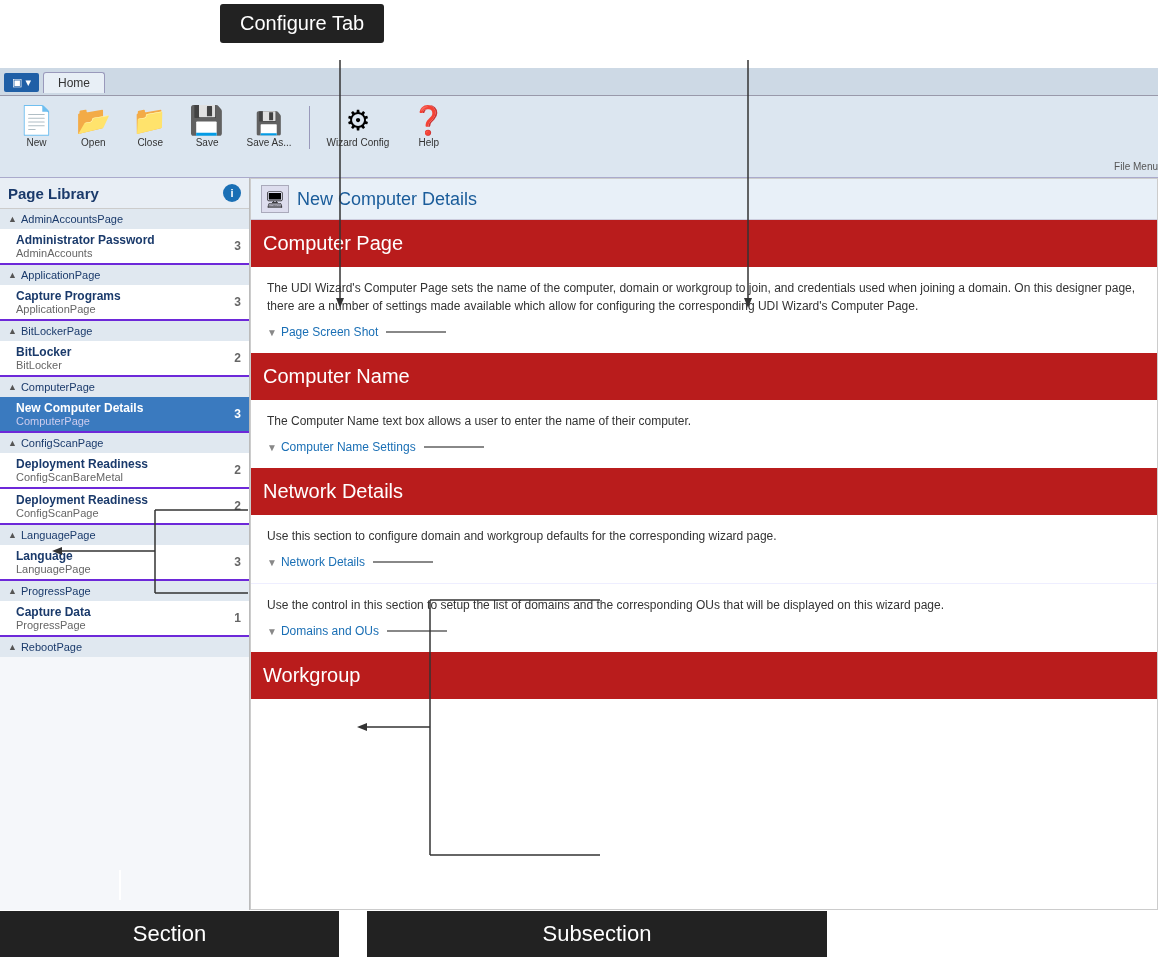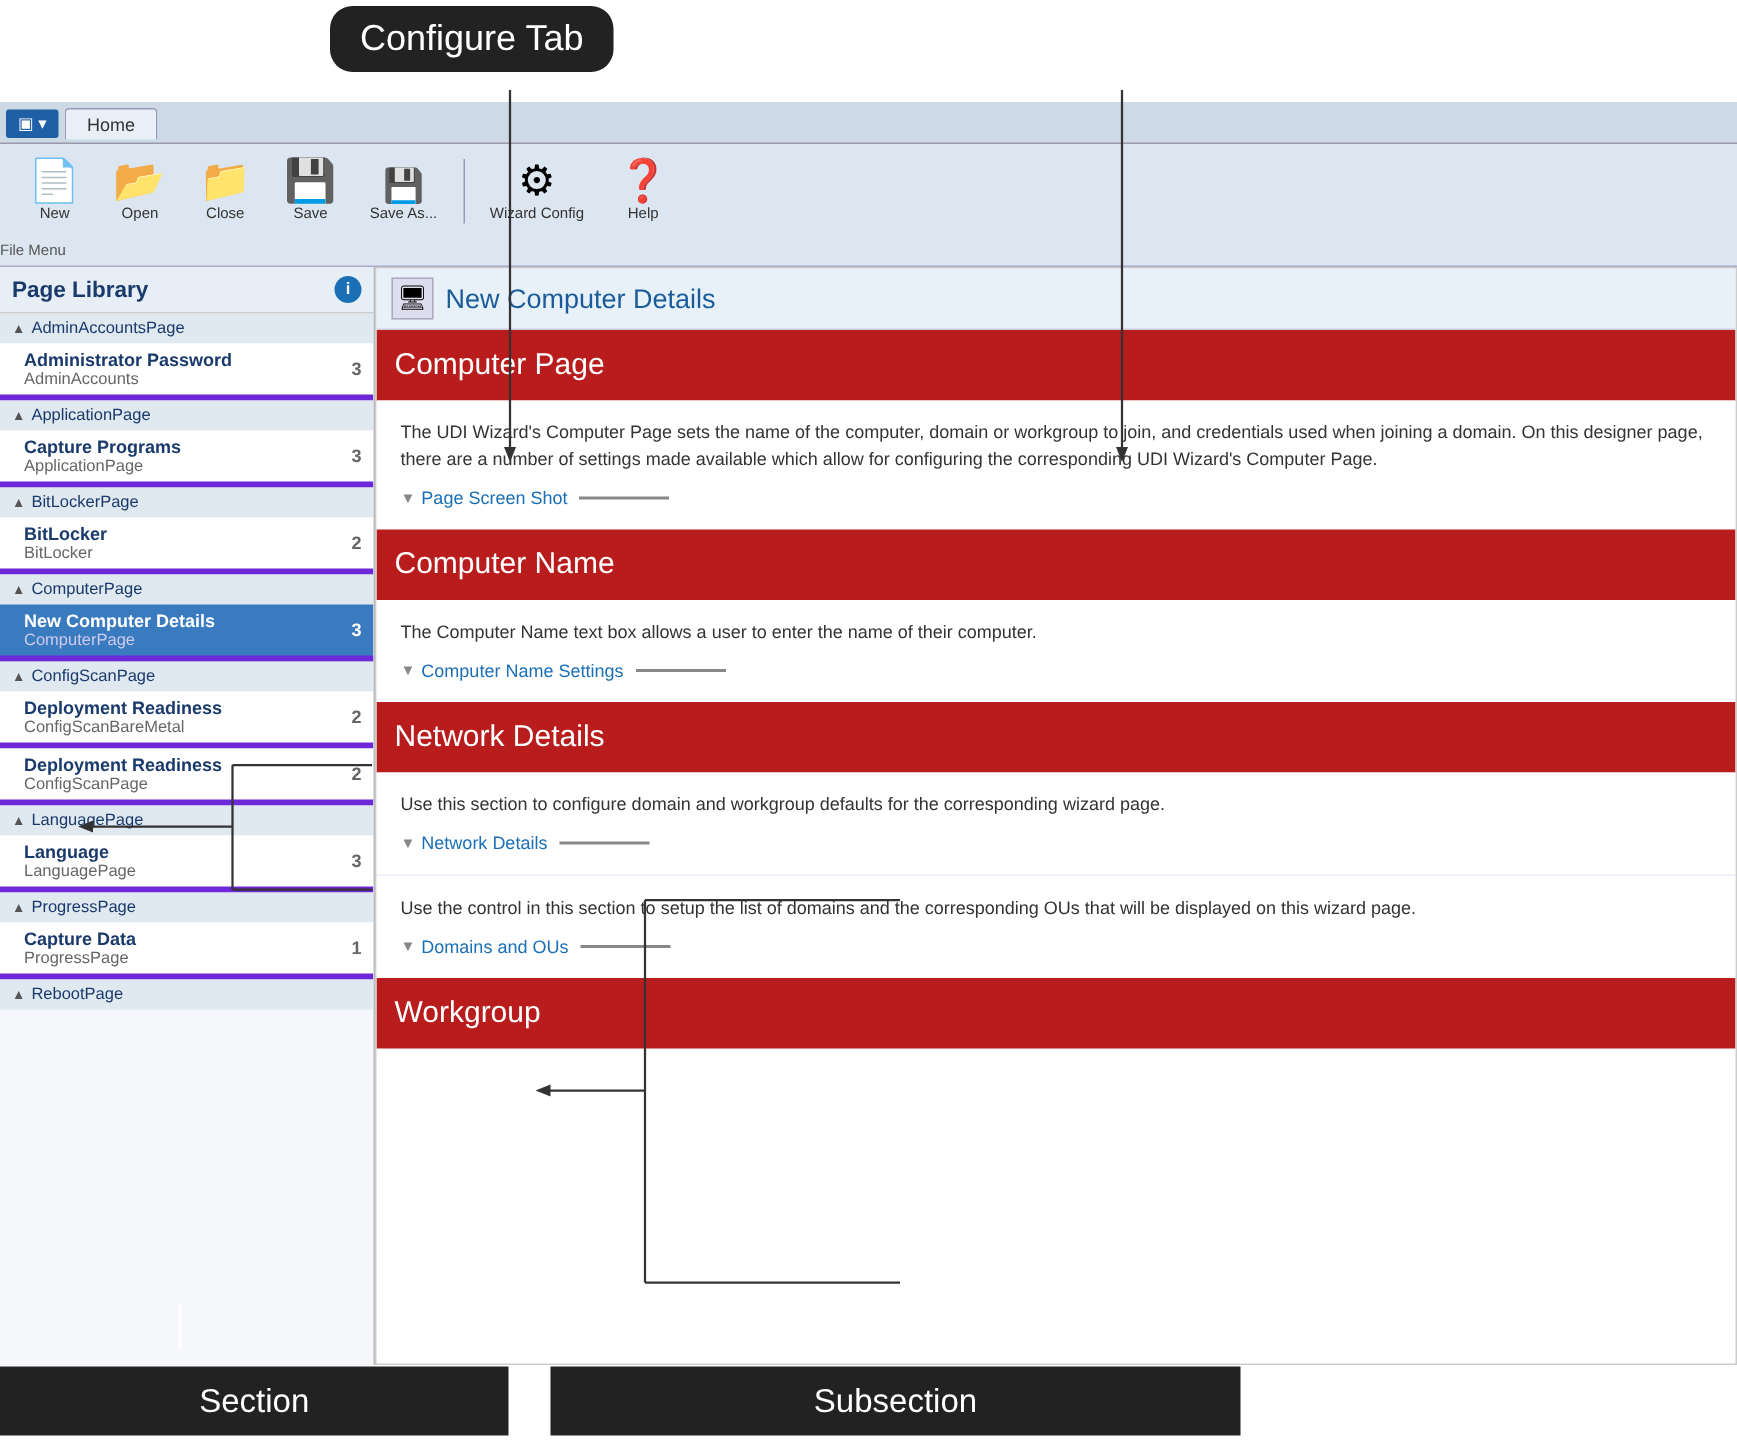--- a/index.html
+++ b/index.html
@@ -12,24 +12,24 @@
       left: 0;
       width: 100%;
       height: 68px;
       z-index: 100;
       pointer-events: none;
     }
     .label-box {
       position: absolute;
       background: #222;
       color: #fff;
-      font-size: 24px;
+      font-size: 20px;
       font-weight: normal;
       padding: 8px 20px;
-      border-radius: 15px;
+      border-radius: 3px;
     }
     .label-configure-tab {
       top: 4px;
       left: 220px;
     }
     .label-page-screenshot {
       top: 4px;
       left: 576px;
     }
 
@@ -193,21 +193,21 @@
     }
     .sidebar-group-header .triangle {
       font-size: 9px;
       margin-right: 4px;
       color: #555;
     }
     .sidebar-item {
       display: flex;
       align-items: center;
       padding: 4px 8px 4px 16px;
-      border-bottom: 4px solid #6d28d9;
+      border-bottom: 2px solid #6d28d9;
       cursor: pointer;
       background: #fff;
     }
     .sidebar-item.active { background: #3a7abf; }
     .sidebar-item-text { flex: 1; }
     .sidebar-item-title {
       font-weight: bold;
       font-size: 12px;
       color: #1a3a6b;
     }
@@ -396,21 +396,21 @@
       <div class="ribbon-separator"></div>
       <div class="ribbon-btn">
         <span class="icon">⚙</span>
         <span class="label">Wizard Config</span>
       </div>
       <div class="ribbon-btn">
         <span class="icon">❓</span>
         <span class="label">Help</span>
       </div>
     </div>
-    <div style="text-align:left; padding-bottom:4px;">
+    <div style="text-align:right; padding-bottom:4px;">
       <span style="font-size:10px;color:#555;">File Menu</span>
     </div>
   </div>
 
   <div class="main-layout">
 
     <div class="sidebar">
       <div class="sidebar-header">
         <span>Page Library</span>
         <div class="sidebar-info-icon">i</div>

